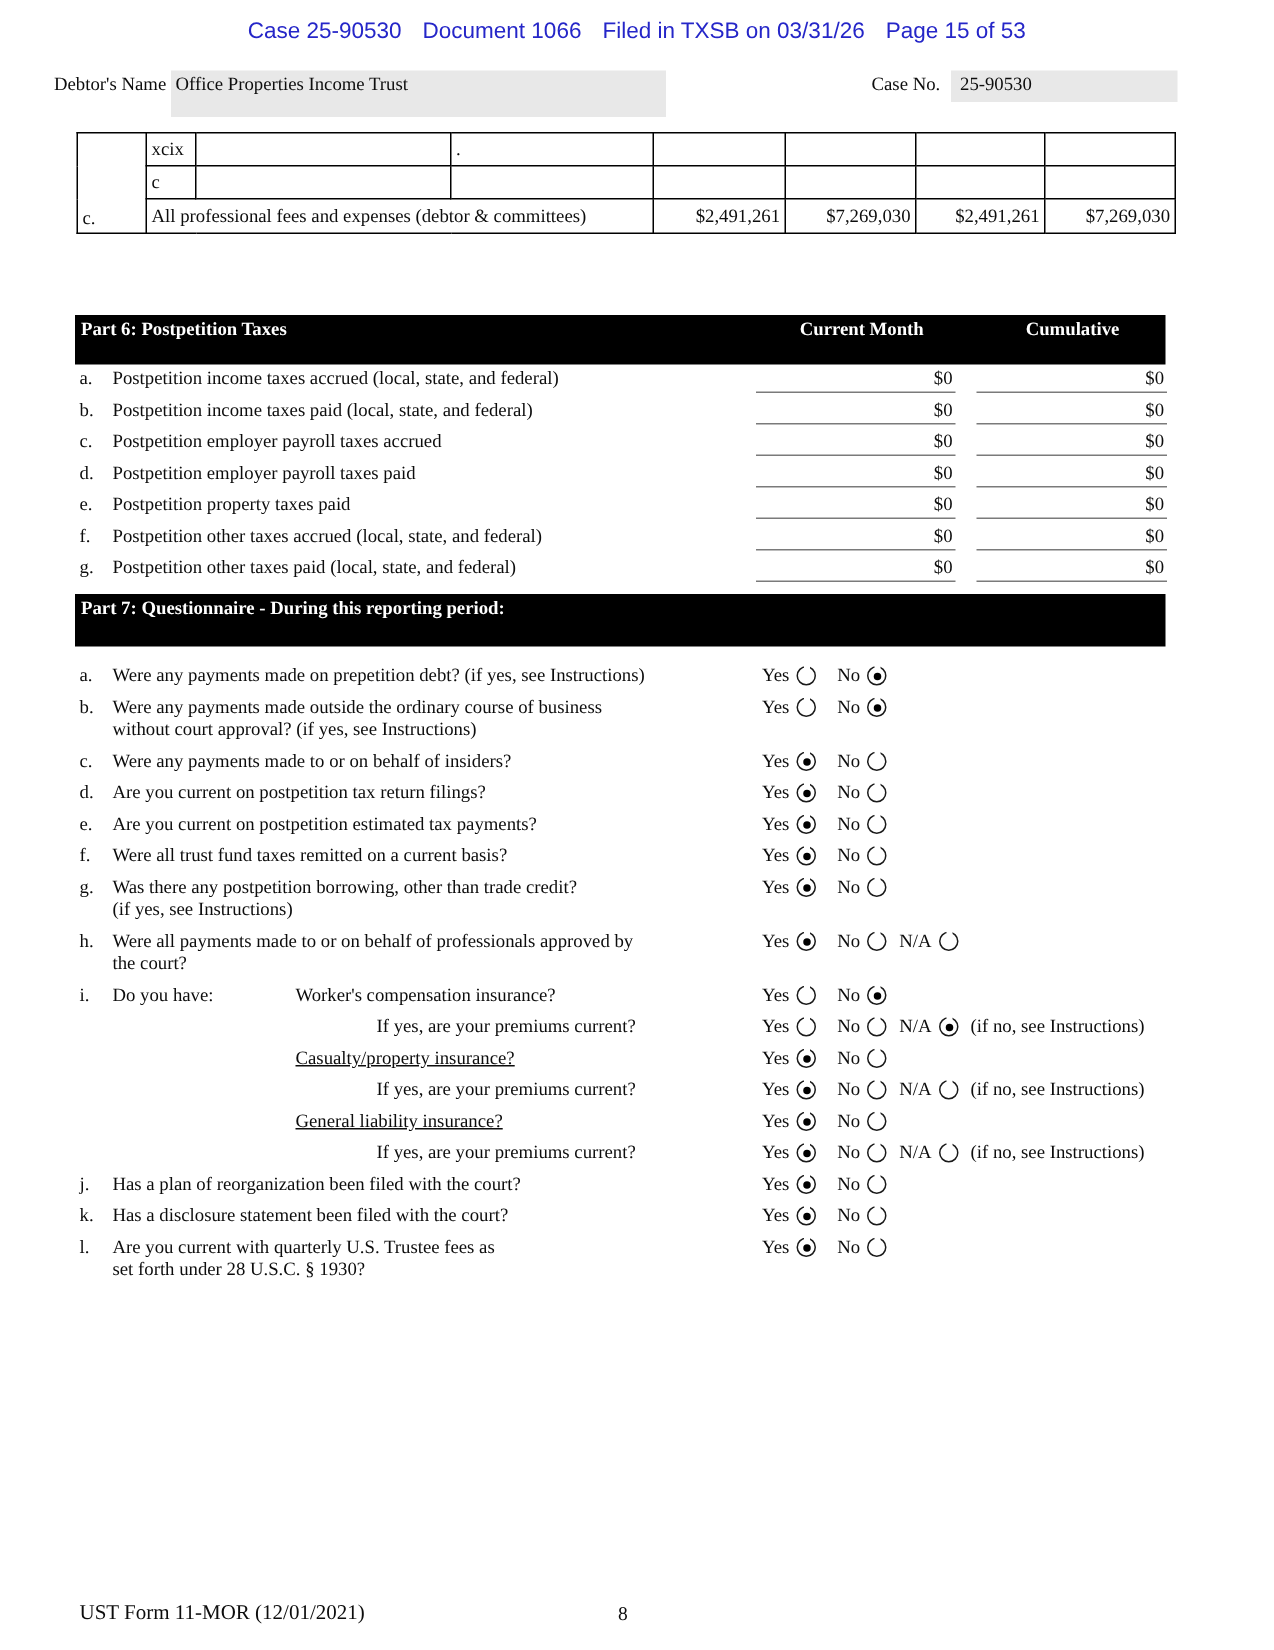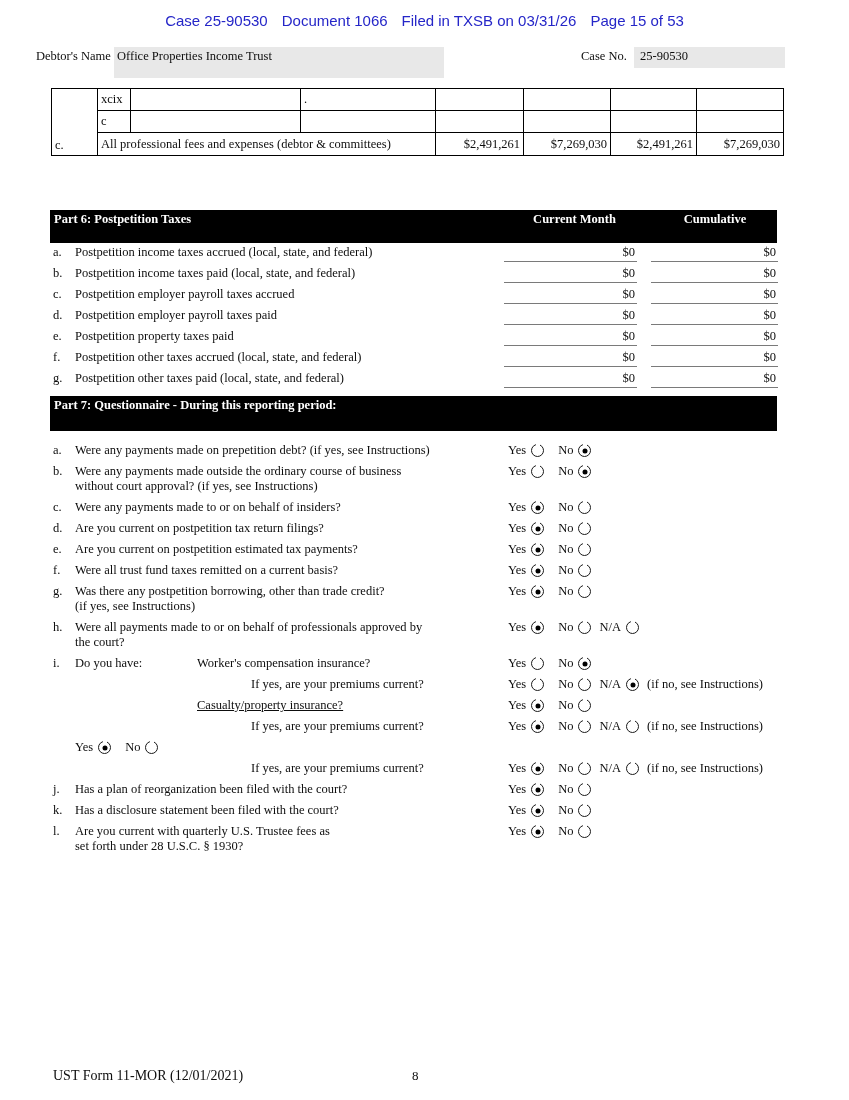--- a/index.html
+++ b/index.html
@@ -381,20 +381,23 @@
           </span>
           <span class="opt o2">
             <span class="lbl">N/A</span>
             <span class="radio"></span>
           </span>
           <span class="q-note">(if no, see Instructions)</span>
         </div>
       </div>
       <div class="q">
         <span class="q-letter"></span>
+        <div class="q-content ind1">
+          <div class="q-line">General liability insurance?</div>
+        </div>
         <div class="q-opts">
           <span class="opt o0">
             <span class="lbl">Yes</span>
             <span class="radio on"></span>
           </span>
           <span class="opt o1">
             <span class="lbl">No</span>
             <span class="radio"></span>
           </span>
         </div>

